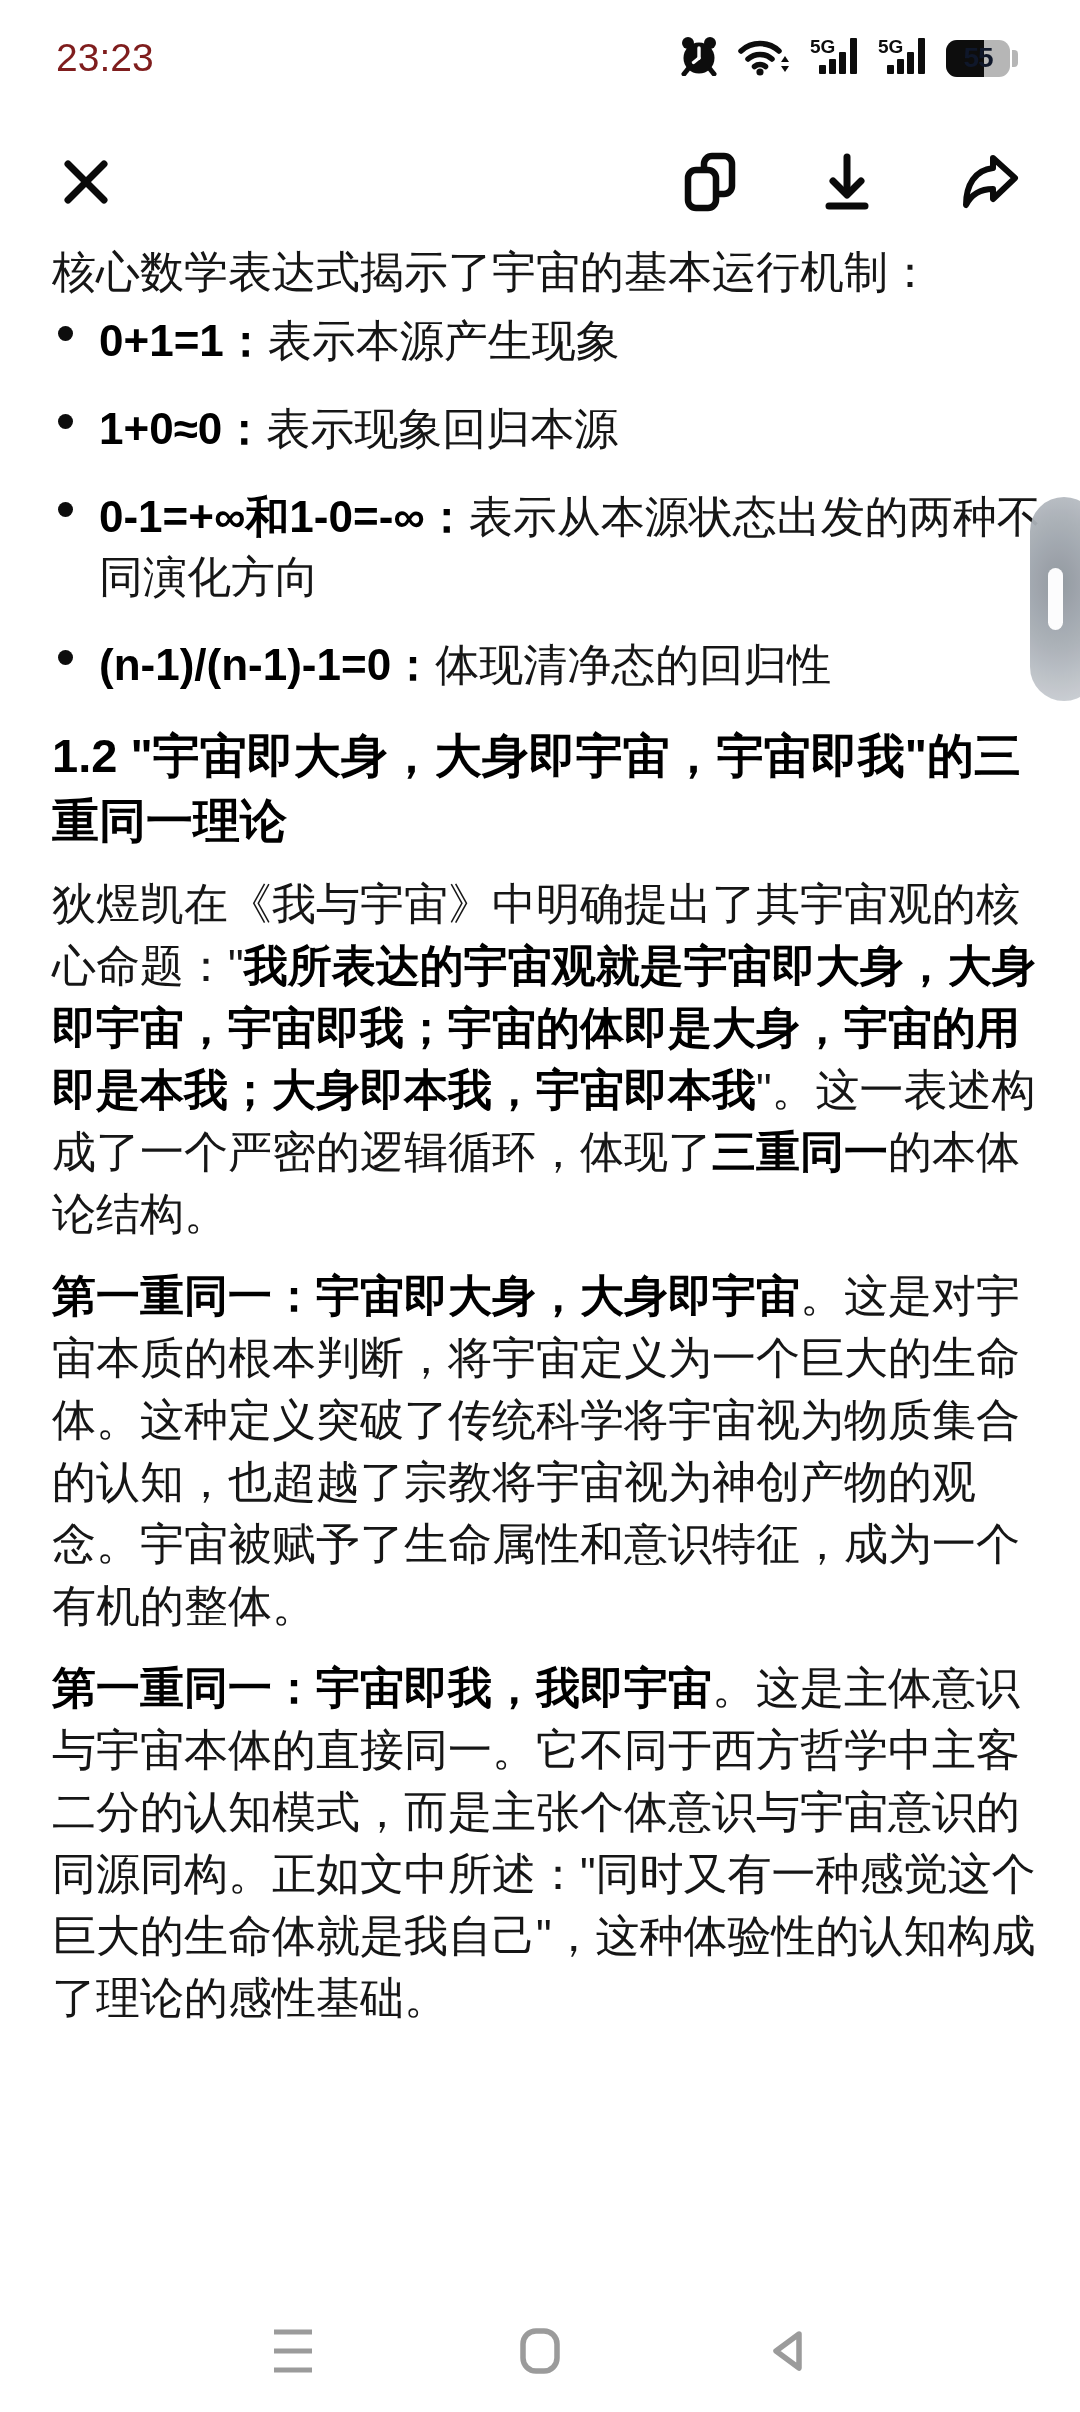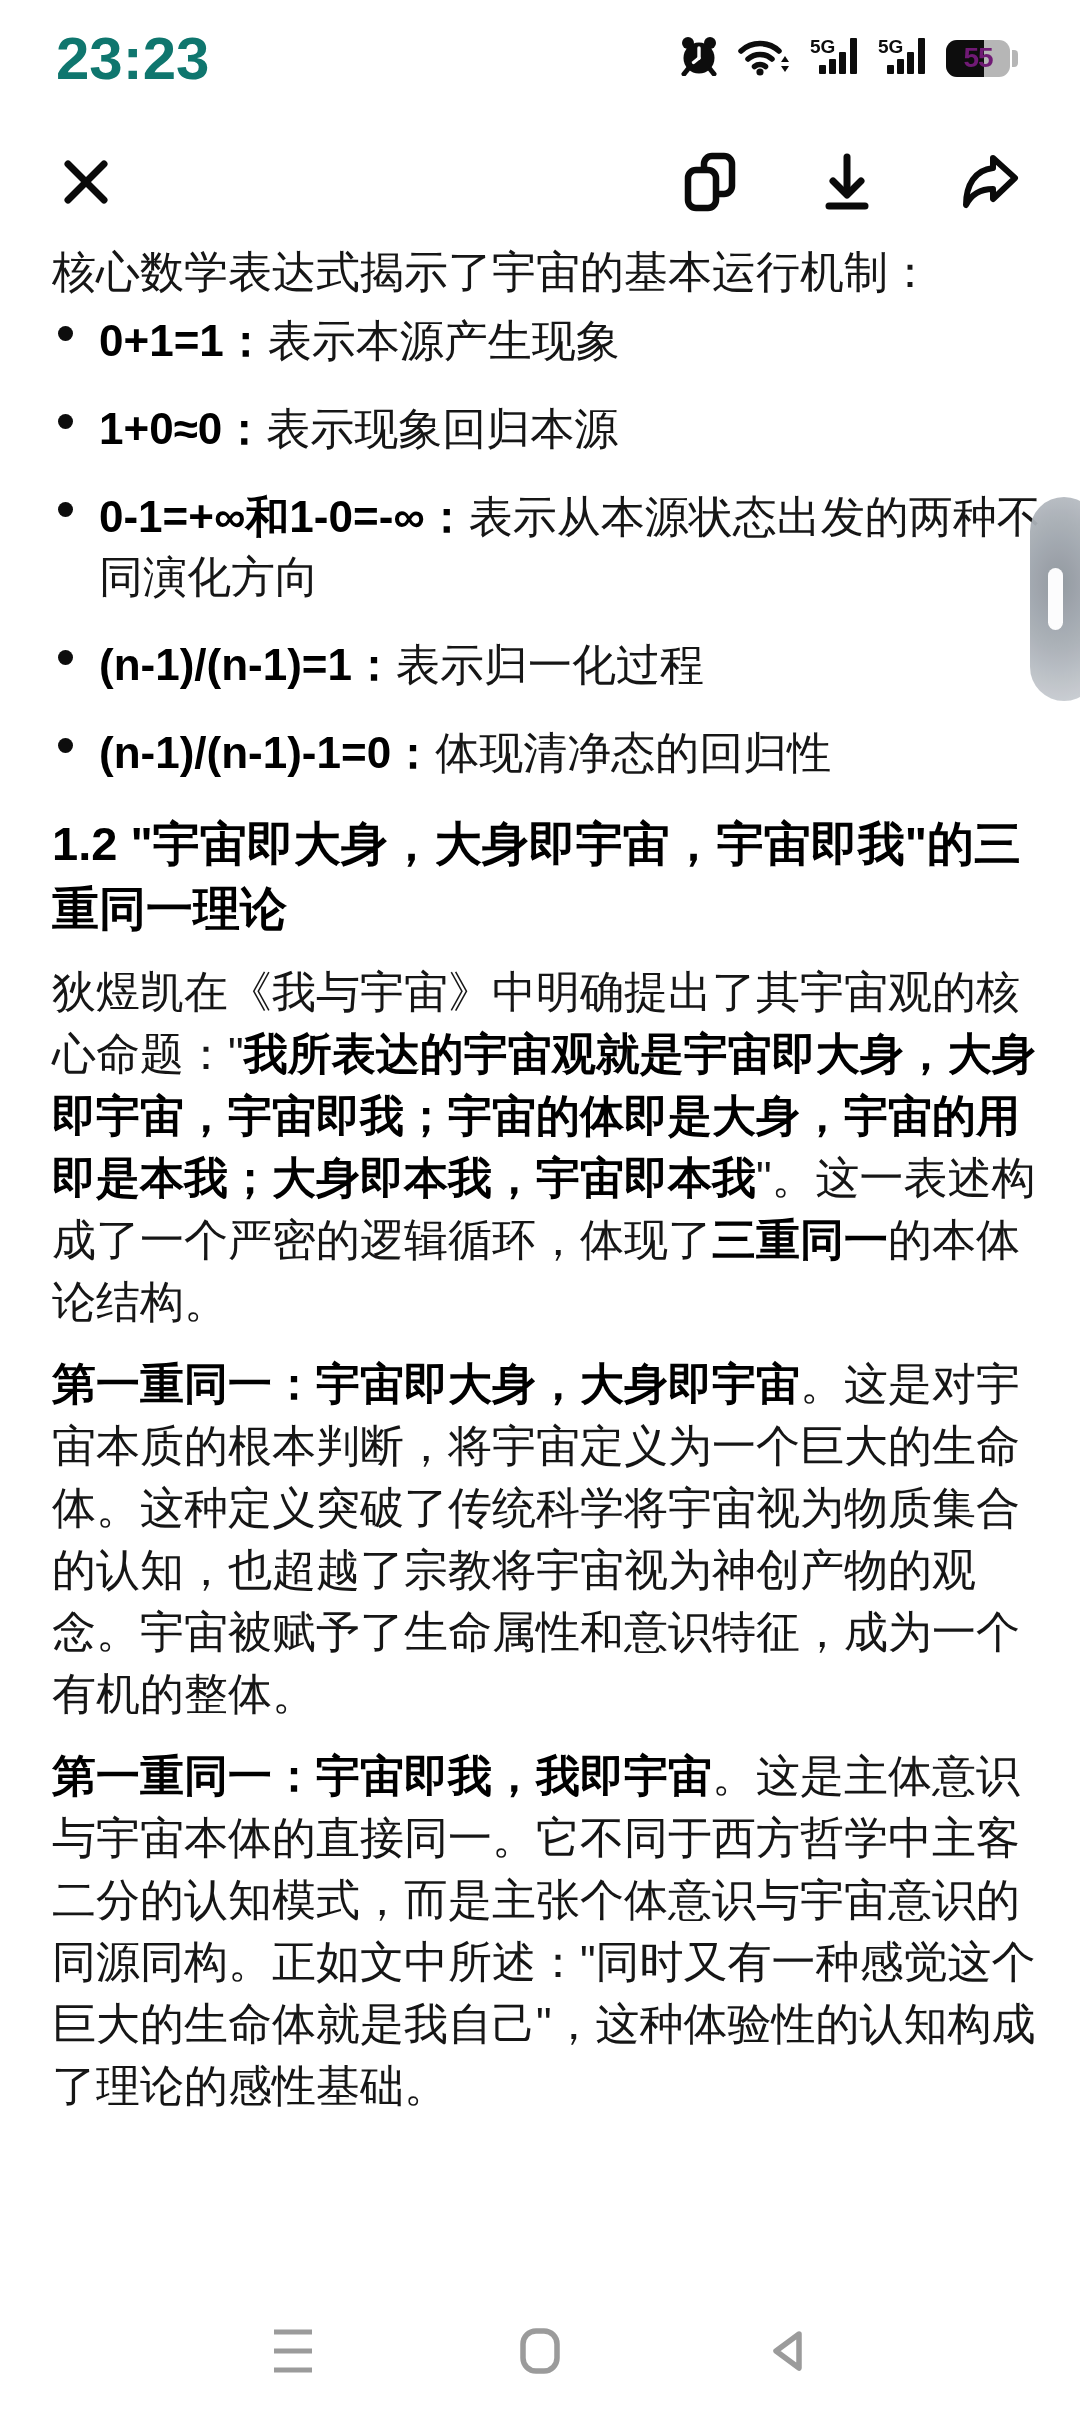--- a/index.html
+++ b/index.html
@@ -7,30 +7,30 @@
     width:1080px;height:2412px;position:relative;overflow:hidden;
     background:#ffffff;color:#141414;
     font-family:"Liberation Sans","DejaVu Sans",sans-serif;
   }
   
   .status-bar{
     position:absolute;top:18px;left:0;right:0;height:80px;
     display:flex;align-items:center;justify-content:space-between;
     padding:0 62px 0 56px;box-sizing:border-box;
   }
-  .time{font-size:60px;font-weight:700;letter-spacing:0;color:#0f766e;}
+  .time{font-size:39px;font-weight:400;letter-spacing:0;color:#7f1d1d;}
   .status-icons{display:flex;align-items:center;gap:20px;}
   .battery-wrap{display:flex;align-items:center;}
   .battery{
     position:relative;width:64px;height:37px;border-radius:11px;
     background:#b6b6b6;overflow:hidden;
     display:flex;align-items:center;justify-content:center;
   }
   .battery-fill{position:absolute;left:0;top:0;bottom:0;width:59%;background:#0d0d0d;}
-  .battery-text{position:relative;color:#701a75;font-size:28px;font-weight:700;letter-spacing:-1px;}
+  .battery-text{position:relative;color:#0f172a;font-size:28px;font-weight:700;letter-spacing:-1px;}
   .battery-nub{width:6px;height:17px;background:#b6b6b6;border-radius:0 4px 4px 0;margin-left:2px;}
   
   .toolbar{
     position:absolute;top:138px;left:0;right:0;height:88px;
     display:flex;align-items:center;justify-content:space-between;
     padding:0 60px 0 58px;box-sizing:border-box;
   }
   .icon-btn{background:none;border:none;padding:0;margin:0;cursor:pointer;line-height:0;}
   .toolbar-right{display:flex;align-items:center;gap:82px;}
   
@@ -168,24 +168,20 @@
     <li>
       <span class="bullet-dot"></span>
       <span class="bullet-formula">1+0≈0：</span><span>表示现象回归本源</span>
     </li>
     <li>
       <span class="bullet-dot"></span>
       <span class="bullet-formula">0-1=+∞和1-0=-∞：</span><span>表示从本源状态出发的两种不同演化方向</span>
     </li>
     <li>
       <span class="bullet-dot"></span>
-      <span class="bullet-formula">(n-1)/(n-1)=1：</span><span>表示归一化过程</span>
-    </li>
-    <li>
-      <span class="bullet-dot"></span>
       <span class="bullet-formula">(n-1)/(n-1)-1=0：</span><span>体现清净态的回归性</span>
     </li>
   </ul>
 
   <h2 class="doc-heading">1.2 "宇宙即大身，大身即宇宙，宇宙即我"的三重同一理论</h2>
 
   <p class="para first"><span>狄煜凯在《我与宇宙》中明确提出了其宇宙观的核心命题："</span><b>我所表达的宇宙观就是宇宙即大身，大身即宇宙，宇宙即我；宇宙的体即是大身，宇宙的用即是本我；大身即本我，宇宙即本我</b><span>"。这一表述构成了一个严密的逻辑循环，体现了</span><b>三重同一</b><span>的本体论结构。</span></p>
   <p class="para"><b>第一重同一：宇宙即大身，大身即宇宙</b><span>。这是对宇宙本质的根本判断，将宇宙定义为一个巨大的生命体。这种定义突破了传统科学将宇宙视为物质集合的认知，也超越了宗教将宇宙视为神创产物的观念。宇宙被赋予了生命属性和意识特征，成为一个有机的整体。</span></p>
   <p class="para"><b>第一重同一：宇宙即我，我即宇宙</b><span>。这是主体意识与宇宙本体的直接同一。它不同于西方哲学中主客二分的认知模式，而是主张个体意识与宇宙意识的同源同构。正如文中所述："同时又有一种感觉这个巨大的生命体就是我自己"，这种体验性的认知构成了理论的感性基础。</span></p>
 </main>

